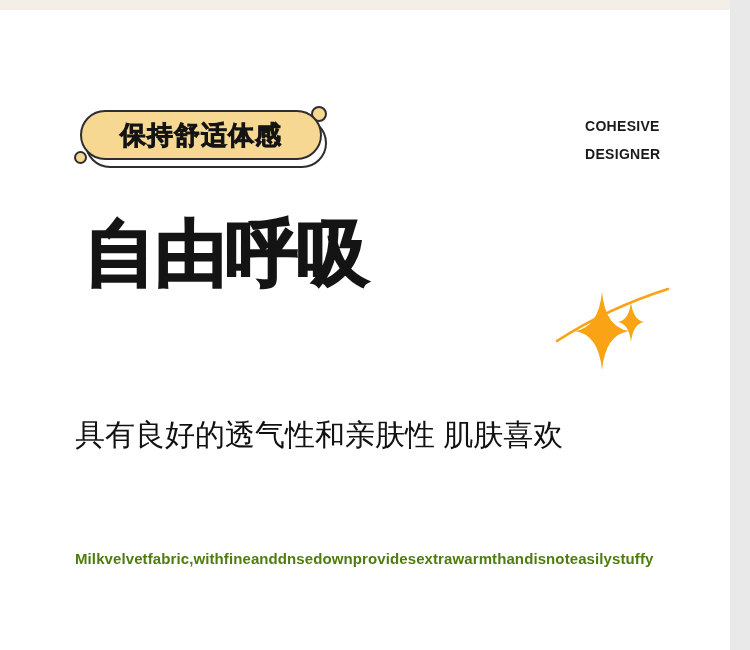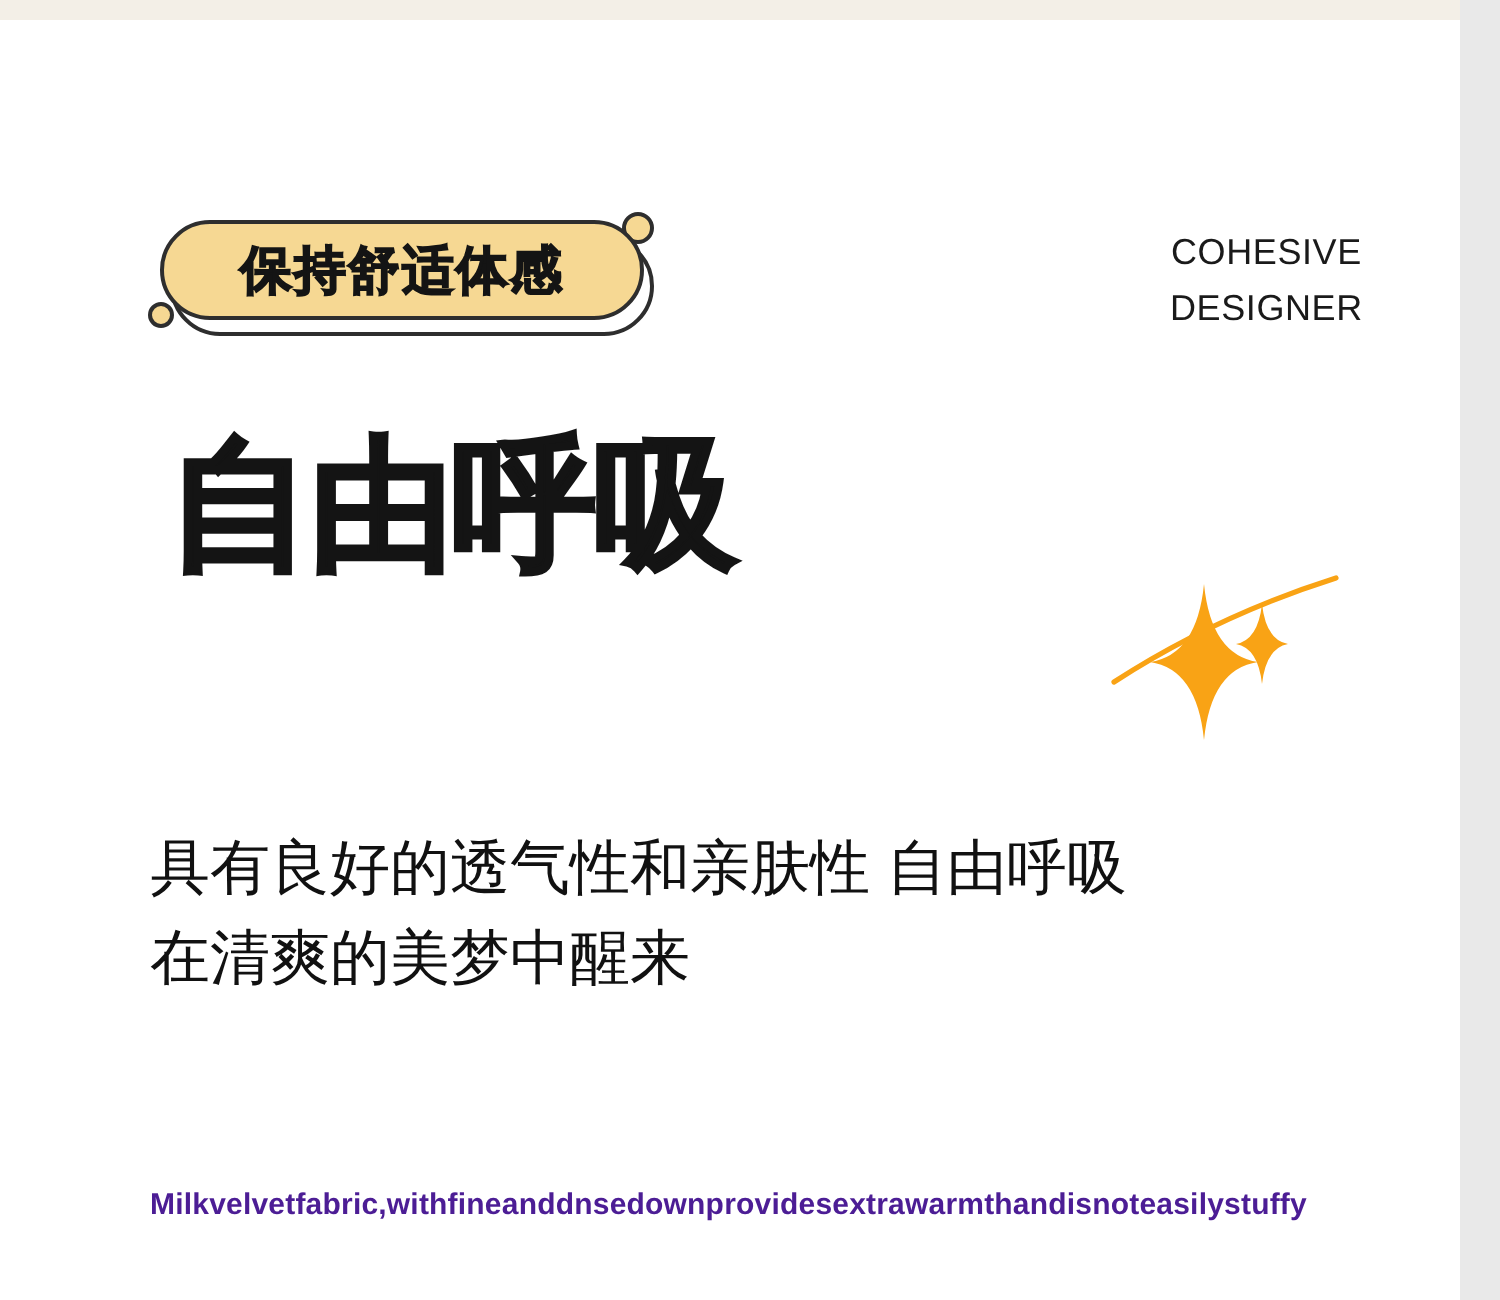--- a/index.html
+++ b/index.html
@@ -45,22 +45,22 @@
   .badge-circle {
     position:absolute; background:#F6D893;
     border:2px solid #2E2E2E; border-radius:50%;
   }
   .badge-circle.tr { width:16px; height:16px; left:231px; top:-4px; z-index:0; }
   .badge-circle.bl { width:13px; height:13px; left:-6px; top:41px; z-index:2; }
 
   
   .brand {
     position:absolute; left:585px; top:112px;
-    font-size:18px; font-weight:400; line-height:28px;
-    letter-spacing:0.3px; color:#1a1a1a;text-align:center;
+    font-size:14px; font-weight:700; line-height:28px;
+    letter-spacing:0.3px; color:#1a1a1a;
   }
 
   
   .heading {
     position:absolute; left:84px; top:212px;
     font-size:72px; line-height:83px; font-weight:900;
     color:#141414; -webkit-text-stroke:2px #141414;
     letter-spacing:-1px; white-space:nowrap;
   }
 
@@ -71,21 +71,21 @@
   .desc {
     position:absolute; left:75px; top:412px;
     font-size:30px; line-height:45px; font-weight:500;
     color:#111111; white-space:nowrap;
   }
 
   
   .footnote {
     position:absolute; left:75px; top:549px;
     font-size:15px; line-height:20px; font-weight:600;
-    color:#4c1d95; white-space:nowrap; letter-spacing:0.1px;margin-top:44px;
+    color:#4d7c0f; white-space:nowrap; letter-spacing:0.1px;
   }
 </style>
 </head>
 <body>
 
 <div class="canvas">
 
   <div class="top-strip"></div>
 
   <div class="badge-wrap">
@@ -106,21 +106,20 @@
     <span>自由呼吸</span><br>
   </h1>
 
   <svg class="sparkle" viewBox="0 0 140 110" xmlns="http://www.w3.org/2000/svg">
     <path d="M 17,69 Q 68,36 128,17" fill="none" stroke-width="2.6" stroke-linecap="round" stroke="#F9A315"></path>
     <path d="M 62,20 Q 65.5,55.5 89,59 Q 65.5,62.5 62,98 Q 58.5,62.5 35,59 Q 58.5,55.5 62,20 Z" fill="#F9A315"></path>
     <path d="M 91,30 Q 93,48 104,50 Q 93,52 91,70 Q 89,52 78,50 Q 89,48 91,30 Z" fill="#F9A315"></path>
   </svg>
 
   <div class="desc">
-    <div>具有良好的透气性和亲肤性 自由呼吸</div>
-    <div>在清爽的美梦中醒来</div>
+    <div>具有良好的透气性和亲肤性 肌肤喜欢</div>
   </div>
 
   <div class="footnote">
     <div>Milkvelvetfabric,withfineanddnsedownprovidesextrawarmthandisnoteasilystuffy</div>
   </div>
 
 </div>
 
 </body></html>

